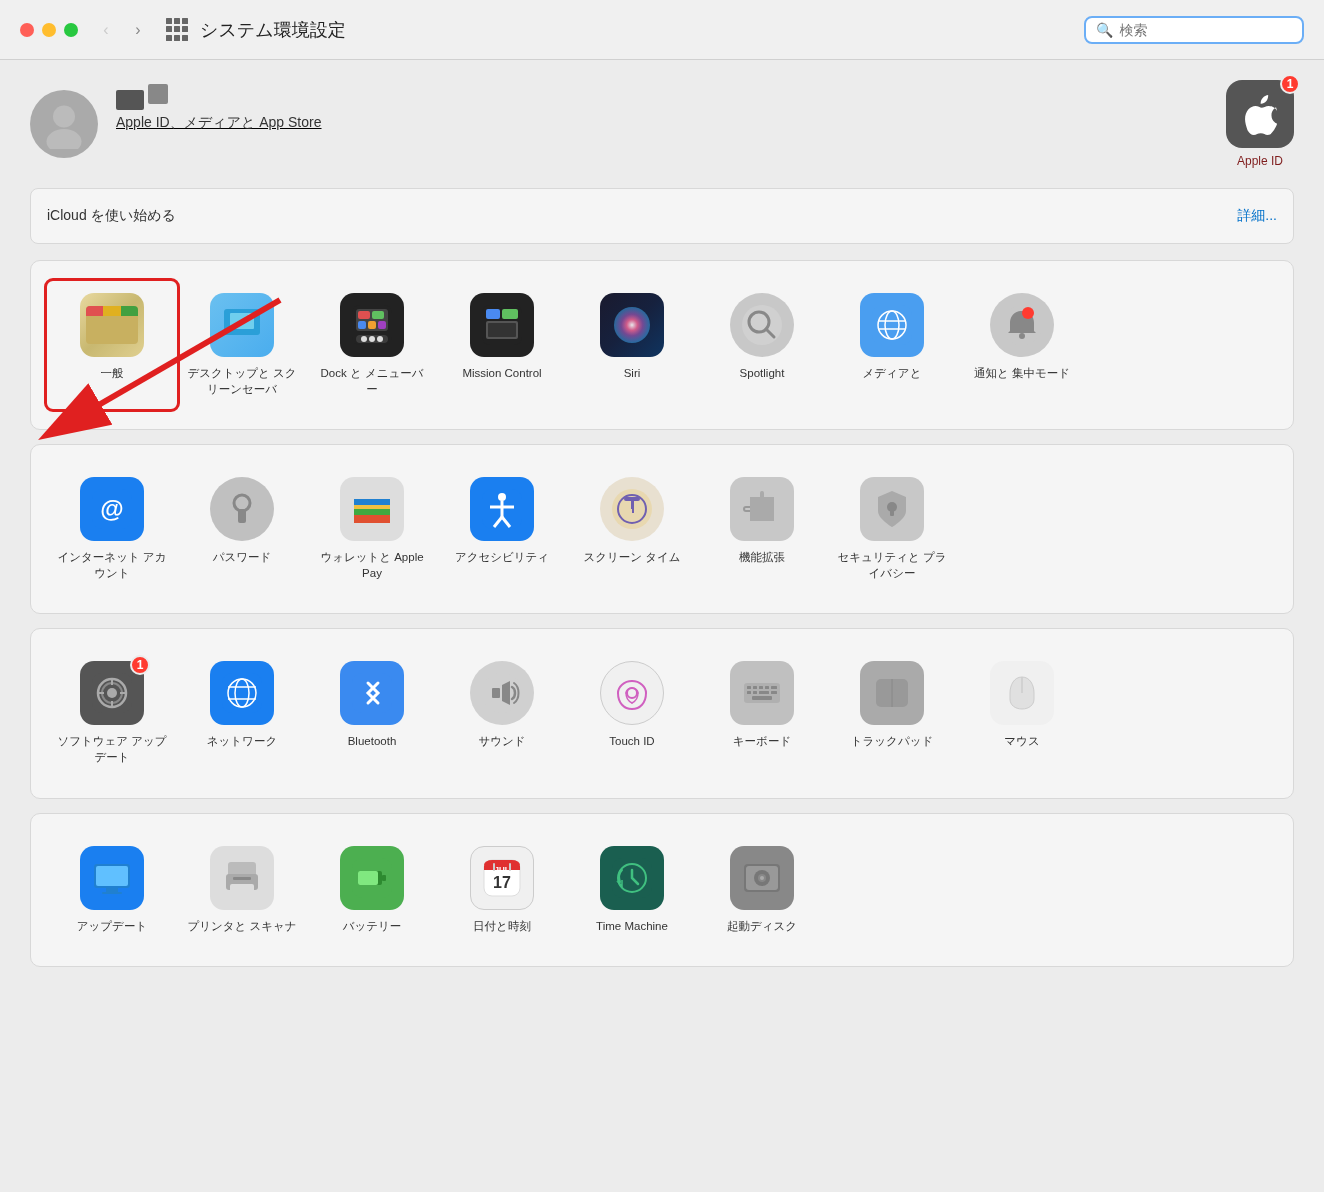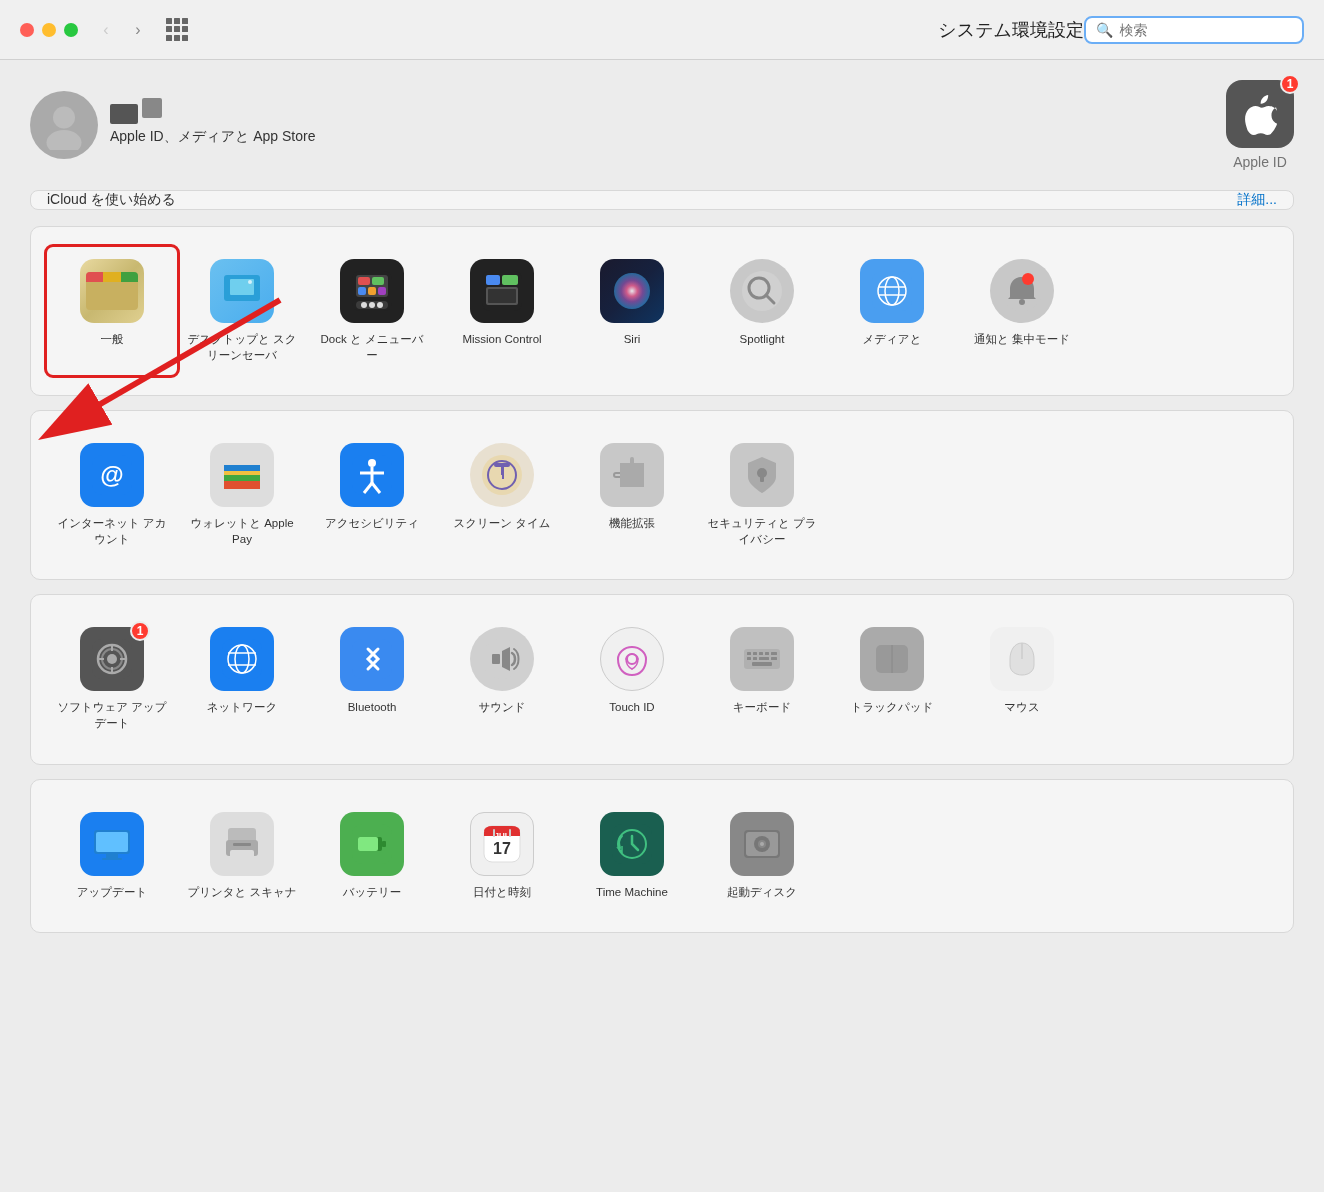--- a/index.html
+++ b/index.html
@@ -68,21 +68,20 @@
       height: 6px;
       background: #666;
       border-radius: 0.5px;
     }
 
     .app-title {
       font-size: 18px;
       font-weight: 500;
       color: #222;
       flex: 1;
-      text-align: right;
     }
 
     .search-box {
       display: flex;
       align-items: center;
       background: #fff;
       border: 2px solid #6baef6;
       border-radius: 8px;
       padding: 4px 10px;
       width: 220px;
@@ -111,22 +110,23 @@
 
     
     .profile-row {
       display: flex;
       align-items: center;
       justify-content: space-between;
       margin-bottom: 20px;
     }
     .profile-left {
       display: flex;
-      align-items: center;
-      gap: 12px;
+      align-items: flex-start;
+      gap: 18px;
+      text-decoration: underline;
     }
     .avatar {
       width: 68px;
       height: 68px;
       border-radius: 50%;
       background: #aaa;
       display: flex;
       align-items: center;
       justify-content: center;
       overflow: hidden;
@@ -185,32 +185,32 @@
       border-radius: 50%;
       color: white;
       font-size: 12px;
       font-weight: bold;
       display: flex;
       align-items: center;
       justify-content: center;
       border: 2px solid #ececec;
     }
     .apple-id-label {
-      font-size: 14px;
-      color: #737373;
+      font-size: 12px;
+      color: #7f1d1d;
     }
 
     
     .icloud-banner {
       display: flex;
       align-items: center;
       justify-content: space-between;
       background: #f5f5f5;
       border-radius: 8px;
-      padding: 0 16px;
+      padding: 18px 16px;
       margin-bottom: 16px;
       border: 1px solid #d8d8d8;
     }
     .icloud-text { font-size: 14px; color: #333; }
     .icloud-link { font-size: 14px; color: #0070c9; cursor: pointer; }
 
     
     .section {
       background: #f5f5f5;
       border-radius: 10px;
@@ -502,20 +502,30 @@
         <div class="icon-img icon-internet">
           <svg width="44" height="44" viewBox="0 0 44 44">
             <rect x="2" y="2" width="40" height="40" rx="10" fill="#1a7ff0"></rect>
             <text x="22" y="30" text-anchor="middle" fill="white" font-size="24" font-weight="bold">@</text>
           </svg>
         </div>
         <span class="icon-label">インターネット
 アカウント</span>
       </div>
 
+      <div class="icon-item">
+        <div class="icon-img icon-password" style="background:#c0c0c0; border-radius:50%;">
+          <svg width="44" height="44" viewBox="0 0 44 44">
+            <circle cx="22" cy="22" r="20" fill="#c0c0c0"></circle>
+            <circle cx="22" cy="16" r="8" fill="none" stroke="#888" stroke-width="3"></circle>
+            <rect x="18" y="22" width="8" height="14" rx="2" fill="#888"></rect>
+          </svg>
+        </div>
+        <span class="icon-label">パスワード</span>
+      </div>
 
       <div class="icon-item">
         <div class="icon-img icon-wallet" style="background:#ddd; border-radius:14px;">
           <svg width="44" height="44" viewBox="0 0 44 44">
             <rect x="4" y="12" width="36" height="24" rx="4" fill="#e0a020"></rect>
             <rect x="4" y="12" width="36" height="10" fill="#2080d0"></rect>
             <rect x="4" y="18" width="36" height="4" fill="#f0c040"></rect>
             <rect x="4" y="22" width="36" height="10" fill="#40a840"></rect>
             <rect x="4" y="28" width="36" height="8" fill="#e05030"></rect>
           </svg>

